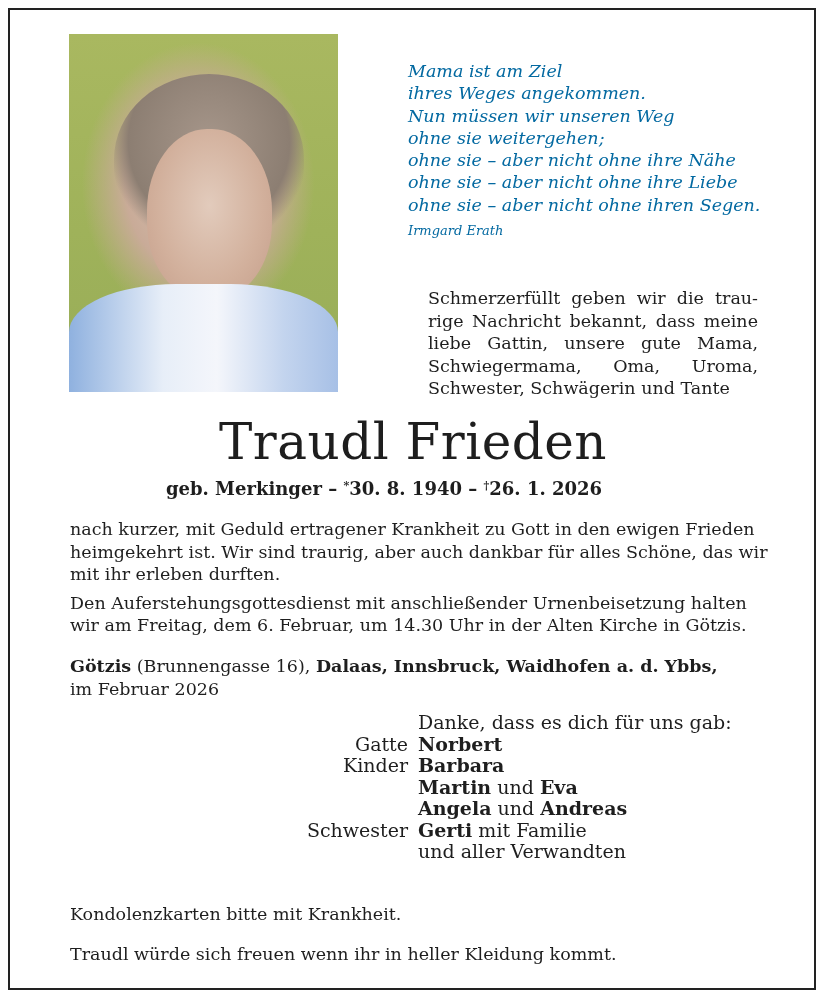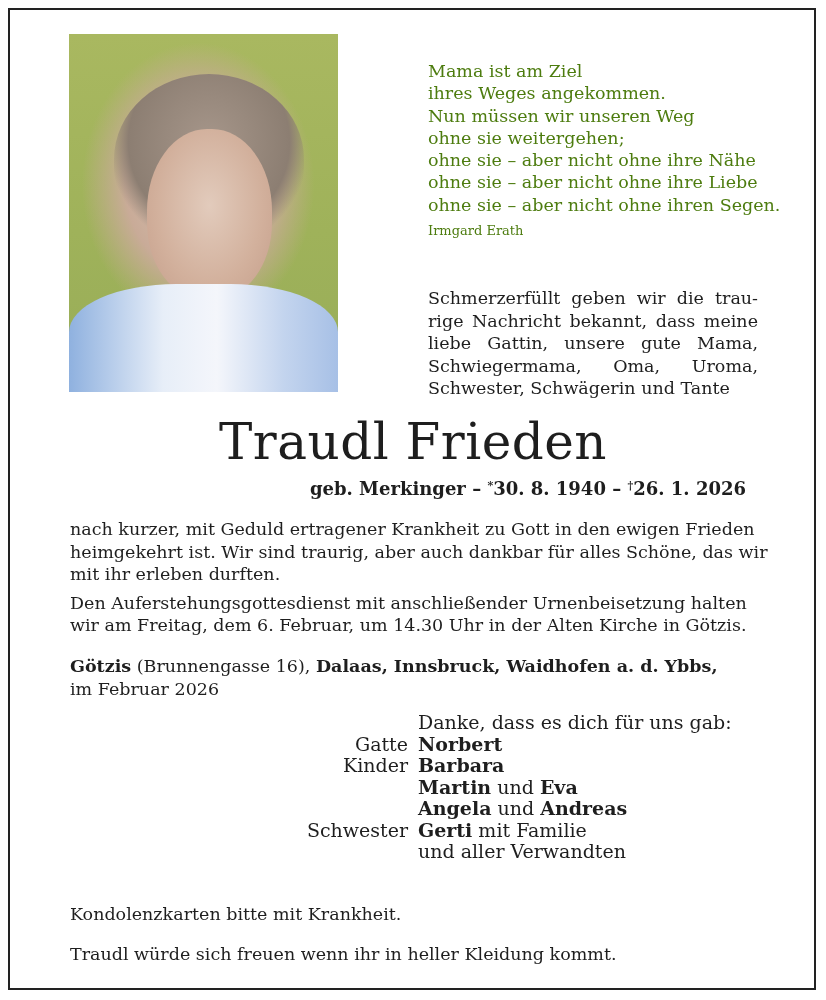--- a/index.html
+++ b/index.html
@@ -11,28 +11,28 @@
            background: radial-gradient(ellipse 60% 55% at 48% 42%, #d8c6b8 0%, #c9ab98 45%, rgba(180,160,130,0) 72%),
                        linear-gradient(180deg,#a9b860 0%, #9fb25a 55%, #98ad58 100%);
            overflow:hidden; }
   .photo .hair { position:absolute; left:45px; top:40px; width:190px; height:170px;
                  border-radius:50% 50% 45% 45%; background:radial-gradient(ellipse at 50% 40%, #a6968a 0%, #8c7e72 60%, rgba(140,126,114,0) 75%); }
   .photo .face { position:absolute; left:78px; top:95px; width:125px; height:170px;
                  border-radius:48% 48% 45% 45%; background:radial-gradient(ellipse at 50% 45%, #e2cbbc 0%, #d2b09c 60%, #c49e8a 100%); }
   .photo .shirt { position:absolute; left:0; top:250px; width:269px; height:120px;
                   background:linear-gradient(90deg,#8fb1df 0%, #e7eef8 35%, #f4f6fb 55%, #c3d4ee 80%, #a7c0e6 100%);
                   border-radius:40% 40% 0 0; }
-  .poem { position:absolute; left:428px; top:60px; font-size:17.5px; line-height:22.3px; color:#4d7c0f; }
+  .poem { position:absolute; left:408px; top:60px; font-style:italic; font-size:17.5px; line-height:22.3px; color:#0369a1; }
   .poem .line { display:block; white-space:nowrap; }
   .poem .author { display:block; font-size:13px; margin-top:4px; }
   .intro { position:absolute; left:428px; top:287px; width:330px; font-size:17.5px; line-height:22.5px; text-align:justify; }
   .intro .l { display:block; white-space:nowrap; }
   .intro .l.just { text-align:justify; text-align-last:justify; }
   .name { position:absolute; left:0; width:826px; top:410px; text-align:center; font-size:50px; line-height:64px; font-weight:normal; letter-spacing:0.5px; }
-  .dates { position:absolute; left:0; width:746px; top:478px; text-align:right; font-weight:bold; font-size:18px; }
+  .dates { position:absolute; left:0; width:746px; top:478px; text-align:center; font-weight:bold; font-size:18px;padding-left:11px; }
   .dates sup { font-size:11px; vertical-align:6px; }
   .body { position:absolute; left:70px; top:518px; width:690px; font-size:17.5px; line-height:22.5px; }
   .body p { margin:0 0 6px 0; }
   .body .l { display:block; white-space:nowrap; }
   .place { position:absolute; left:70px; top:655px; font-size:17.5px; line-height:22.5px; }
   .place b { font-weight:bold;margin-top:36px; }
   .thanks { position:absolute; left:300px; top:712px; font-size:19px; line-height:21.5px; }
   .thanks .row { display:flex; }
   .thanks .rel { width:118px; text-align:right; padding-right:10px; box-sizing:border-box; }
   .thanks .who b { font-weight:bold; }

